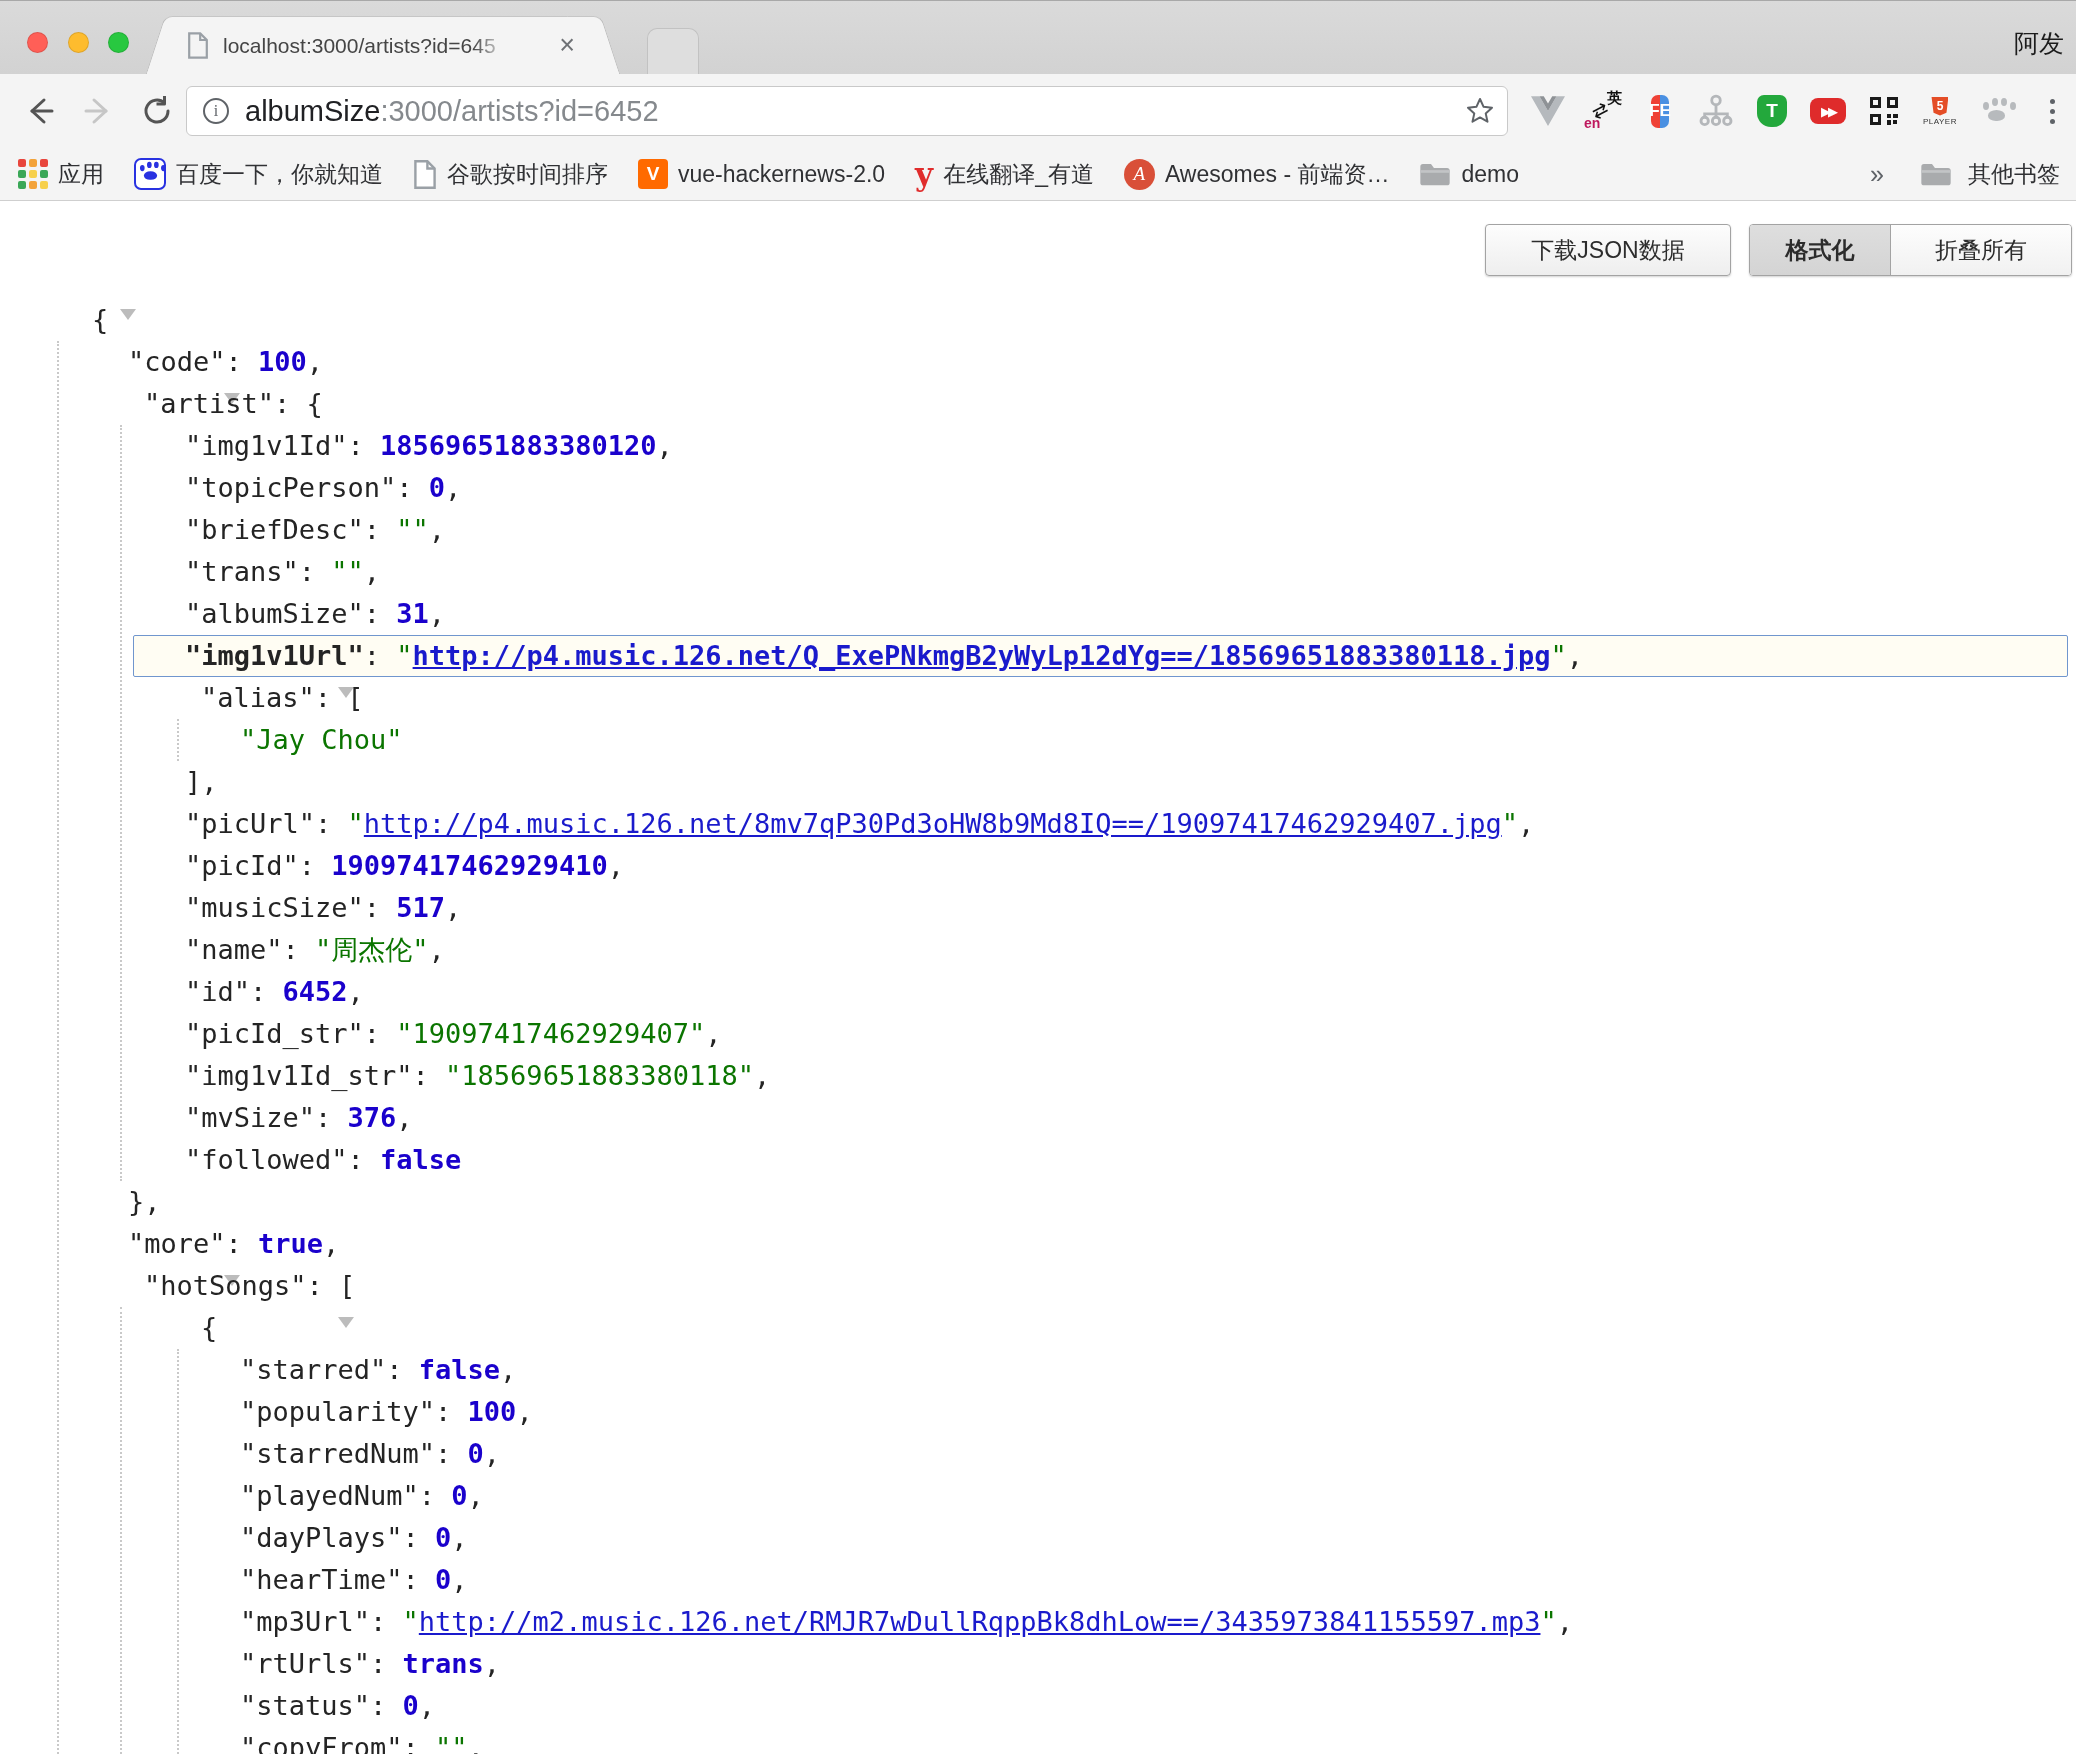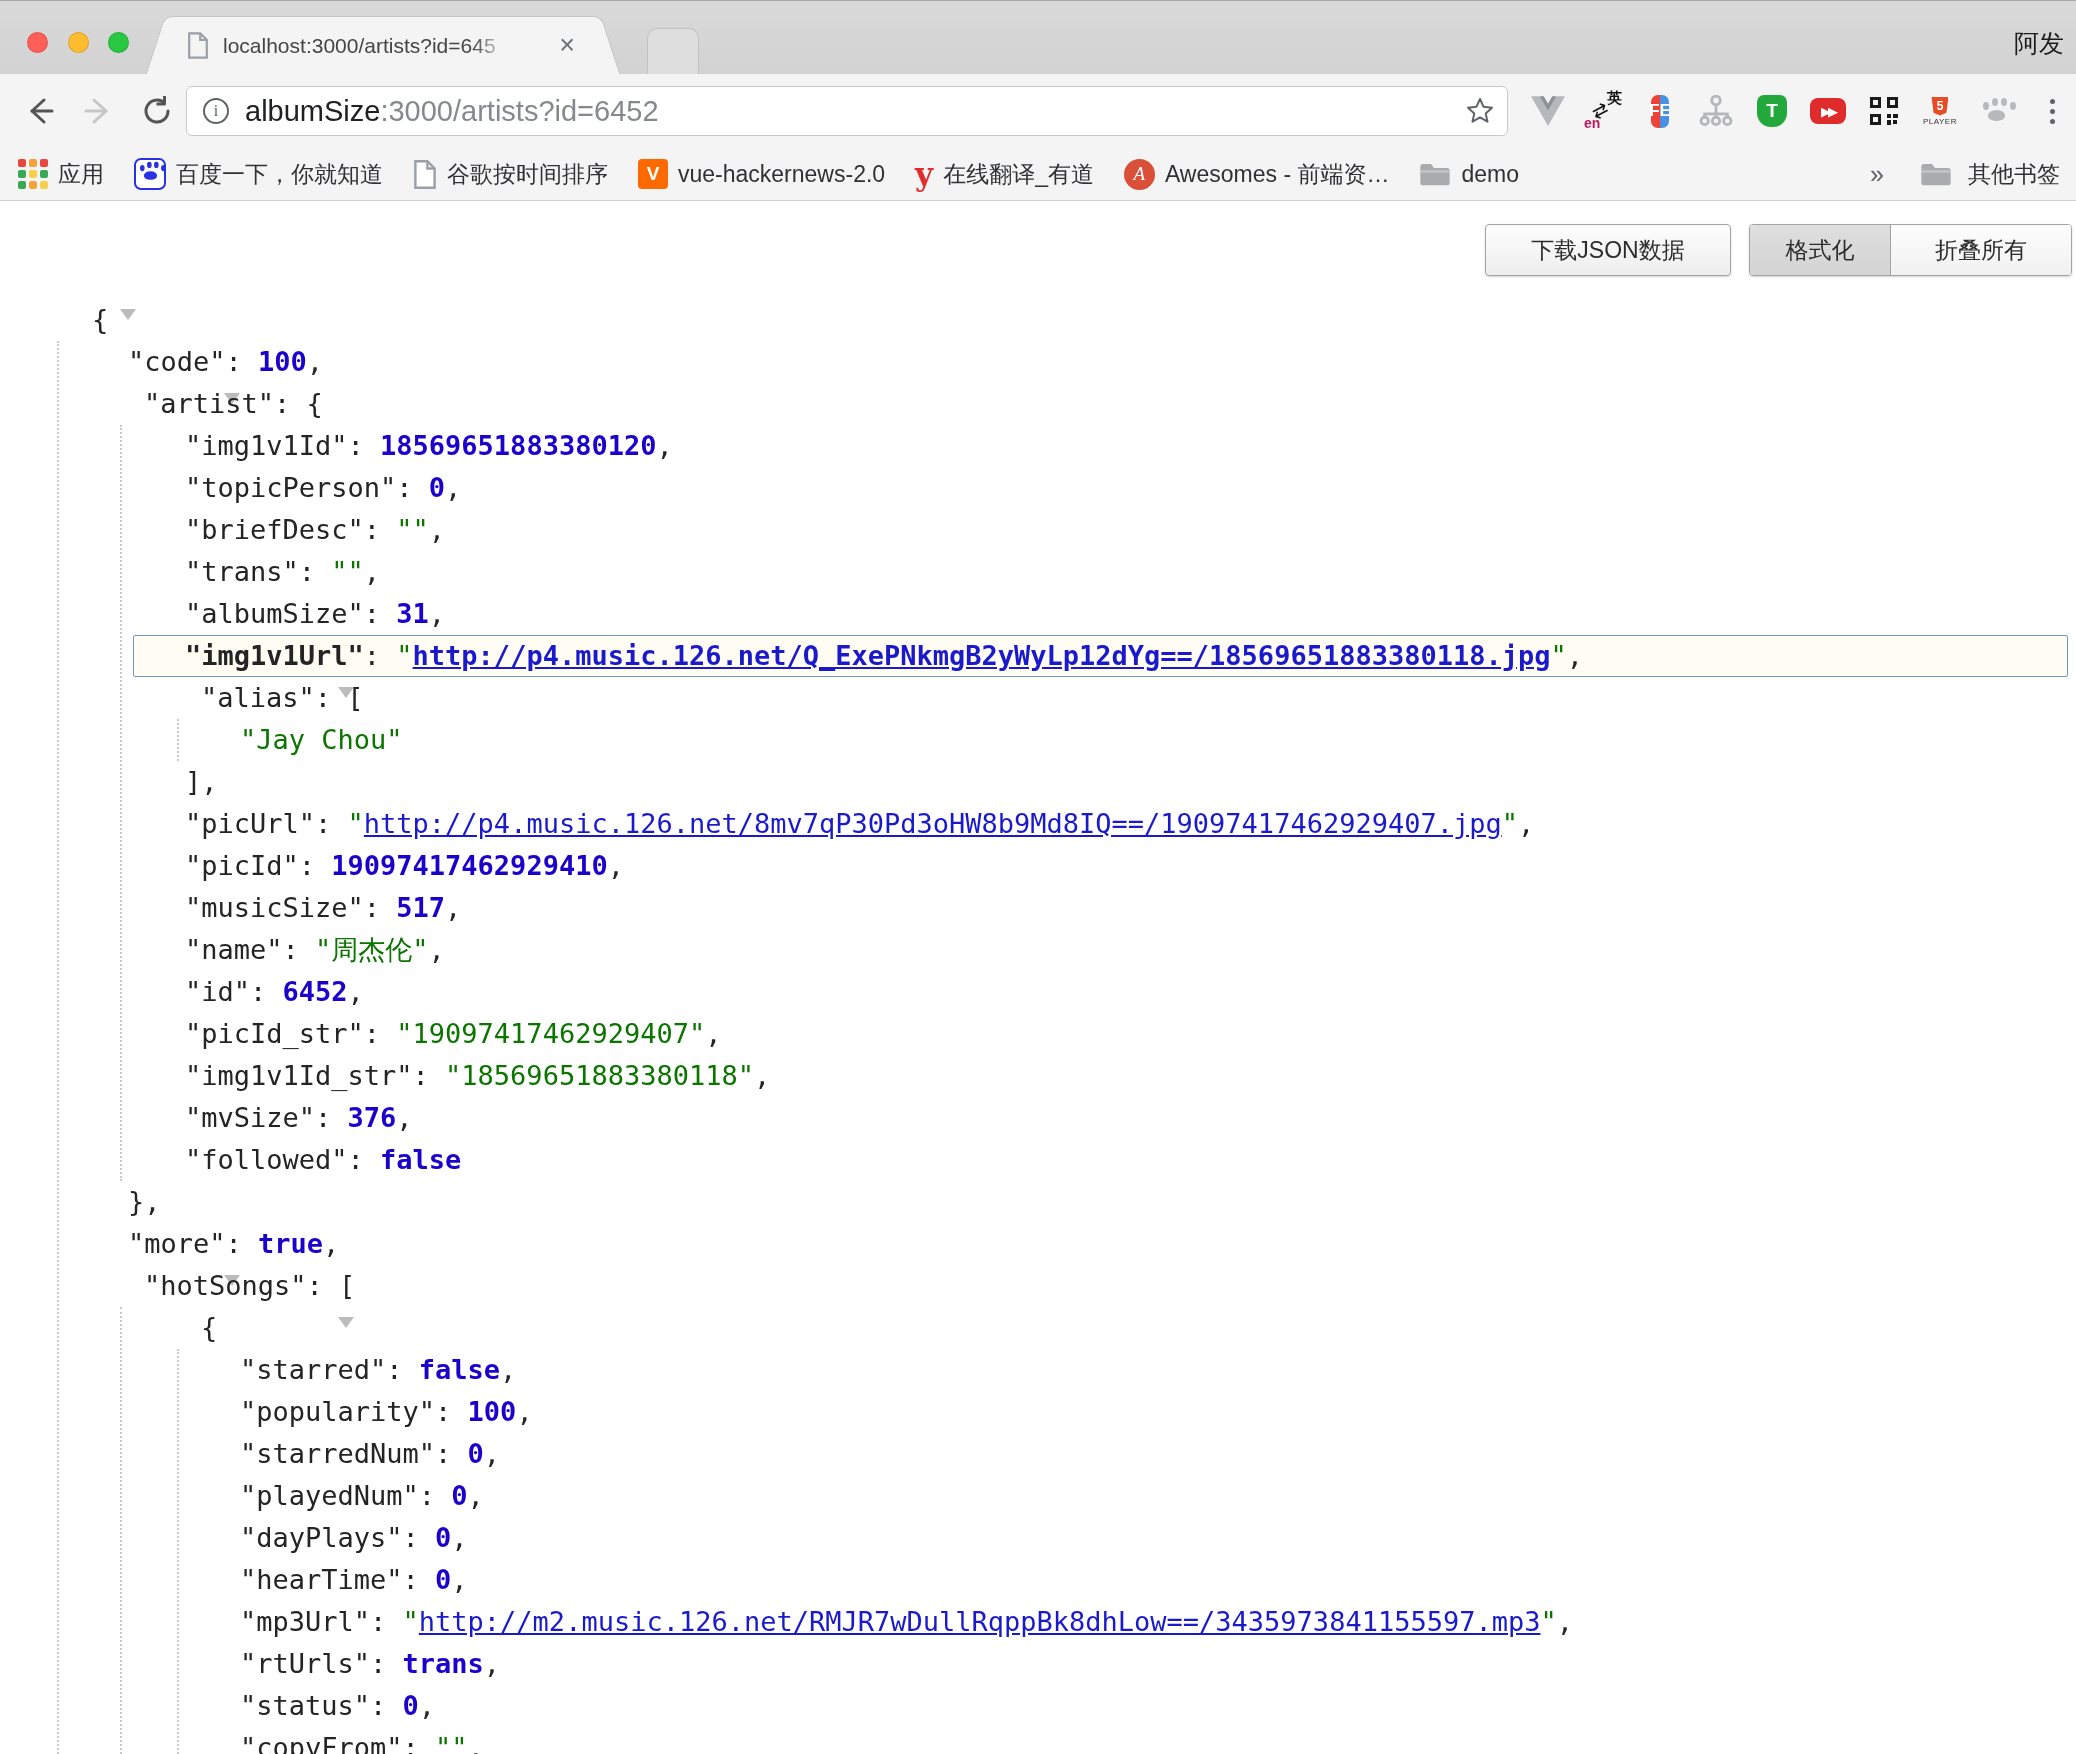--- a/index.html
+++ b/index.html
@@ -92,21 +92,21 @@
   
   #content{position:absolute;left:0;top:201px;width:2076px;height:1553px;background:#fff;overflow:hidden;}
 
   .push-btn{position:absolute;top:23px;height:52px;border:1px solid #a3a3a3;border-radius:4px;box-sizing:border-box;
             background:linear-gradient(#fdfdfd,#eee);box-shadow:0 1px 2px rgba(0,0,0,.18);
             font-size:23px;color:#2c2c2c;display:flex;align-items:center;justify-content:center;cursor:default;}
   #btn-download{left:1485px;width:246px;}
   #segmented{position:absolute;left:1749px;top:23px;height:52px;width:323px;display:flex;border:1px solid #a3a3a3;
              border-radius:4px;box-sizing:border-box;overflow:hidden;box-shadow:0 1px 2px rgba(0,0,0,.18);}
   .seg{display:flex;align-items:center;justify-content:center;font-size:23px;color:#2c2c2c;cursor:default;}
-  #seg-format{width:141px;background:linear-gradient(#dedede,#d4d4d4);border-right:1px solid #a3a3a3;box-sizing:border-box;}
+  #seg-format{width:141px;background:linear-gradient(#dedede,#d4d4d4);border-right:1px solid #a3a3a3;box-sizing:border-box;font-weight:bold;}
   #seg-collapse{flex:1;background:linear-gradient(#fdfdfd,#f1f1f1);text-align:right;}
 
   
   #json-lines{position:absolute;left:0;top:98px;width:2076px;}
   .json-line{position:relative;height:42px;line-height:42px;white-space:pre;
              font-family:"DejaVu Sans Mono",monospace;font-size:27px;}
   .json-line span{position:relative;z-index:1;}
   .tri{position:absolute;top:16px;width:0;height:0;border-left:8px solid transparent;
        border-right:8px solid transparent;border-top:11px solid #bcbcbc;z-index:1;}
   .tk-k,.tk-p{color:#242424;}

